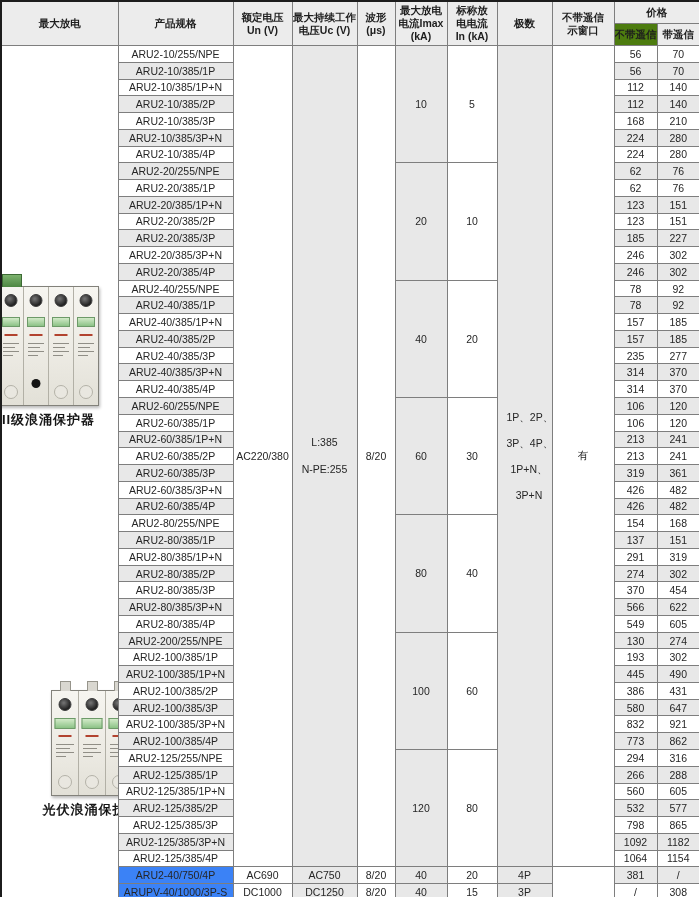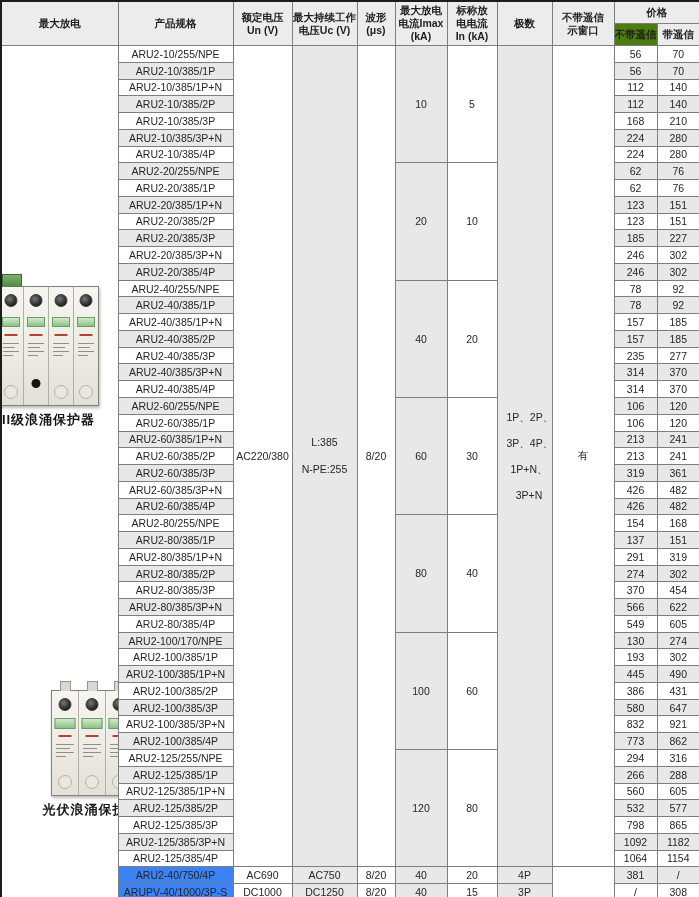--- a/index.html
+++ b/index.html
@@ -417,21 +417,21 @@
         <td class="striped">ARU2-80/385/3P+N</td>
         <td class="striped">566</td>
         <td class="striped">622</td>
       </tr>
       <tr class="rw">
         <td class="striped">ARU2-80/385/4P</td>
         <td class="striped">549</td>
         <td class="striped">605</td>
       </tr>
       <tr class="rg">
-        <td class="striped">ARU2-100/170/NPE</td>
+        <td class="striped">ARU2-200/255/NPE</td>
         <td class="col-g" rowspan="7">100</td>
         <td class="col-w" rowspan="7">60</td>
         <td class="striped">130</td>
         <td class="striped">274</td>
       </tr>
       <tr class="rw">
         <td class="striped">ARU2-100/385/1P</td>
         <td class="striped">193</td>
         <td class="striped">302</td>
       </tr>

